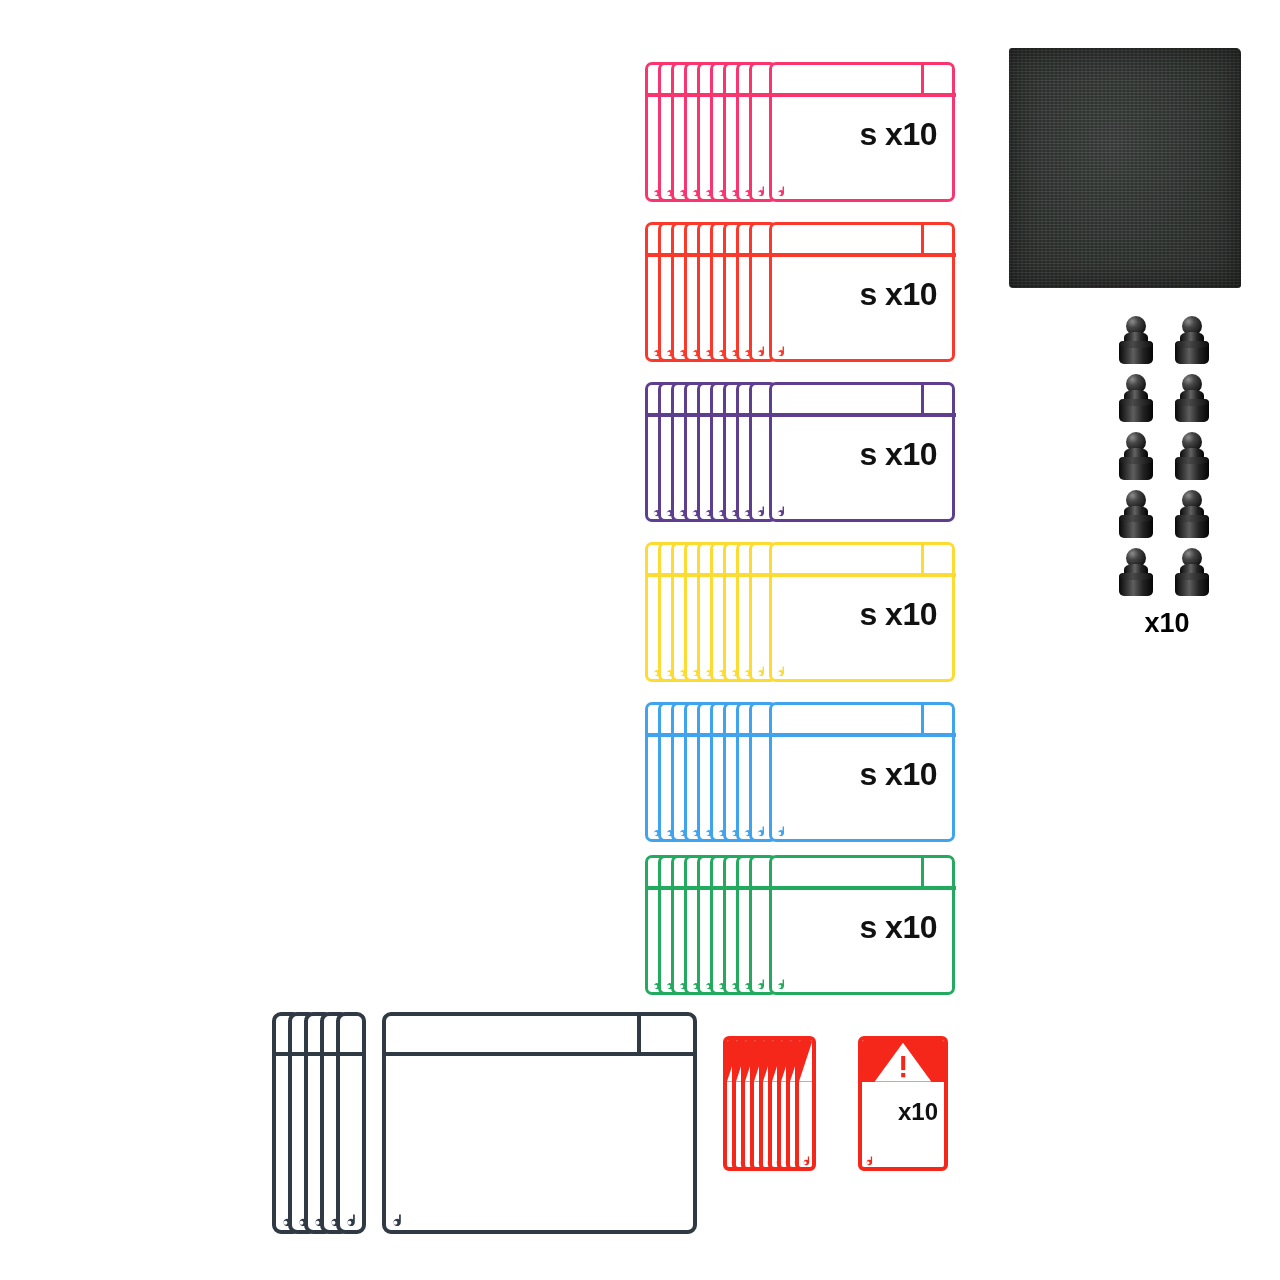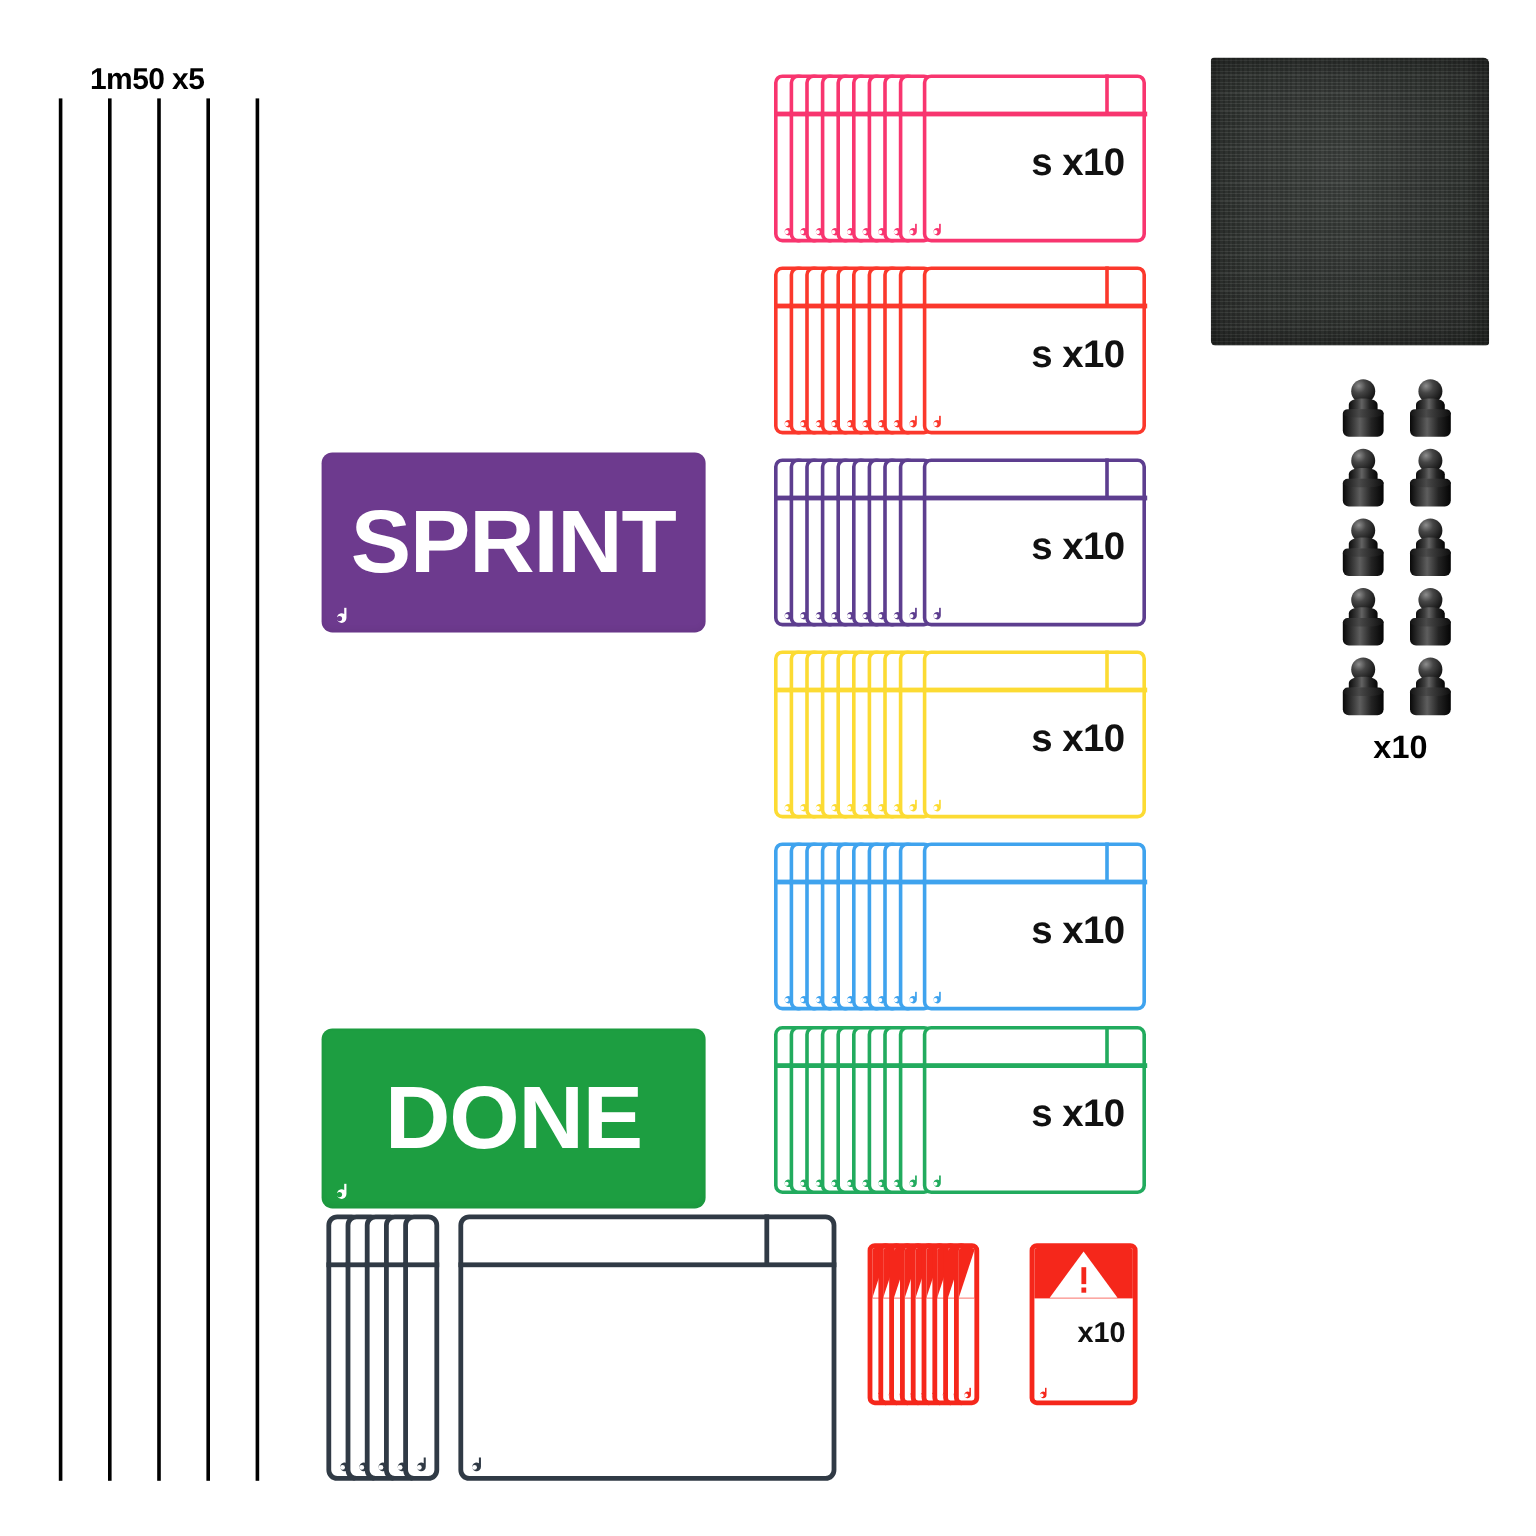--- a/index.html
+++ b/index.html
@@ -281,52 +281,26 @@
   #magnets .qty {
     position: absolute; left: 50%; top: 292px; transform: translateX(-50%);
     font-size: 27px; font-weight: bold; color: #000; white-space: nowrap;
   }
 </style>
 </head>
 <body>
 
 <div id="stage">
 
-  <div id="tape-group">
-    <div class="tape-label">1m50 x5</div>
-    <div class="tape-line" style="left:49px"></div>
-    <div class="tape-line" style="left:90px"></div>
-    <div class="tape-line" style="left:131px"></div>
-    <div class="tape-line" style="left:172px"></div>
-    <div class="tape-line" style="left:213px"></div>
-  </div>
-
-
-
-  <div class="hdr-label" style="top:377px;background:#6d3a8e">
-    <span class="txt">SPRINT</span>
-    <span class="logo">
-      <svg class="brand-glyph" viewBox="0 0 14 15">
-          <path d="M10.6 0.5h2.0v9.2a4.3 4.3 0 1 1-2.0-3.6z" fill="#fff"></path>
-          <circle cx="6.3" cy="10.2" r="2.4" fill="#6d3a8e"></circle>
-        </svg>
-    </span>
-  </div>
-
-
-
-  <div class="hdr-label" style="top:857px;background:#1d9e41">
-    <span class="txt">DONE</span>
-    <span class="logo">
-      <svg class="brand-glyph" viewBox="0 0 14 15">
-          <path d="M10.6 0.5h2.0v9.2a4.3 4.3 0 1 1-2.0-3.6z" fill="#fff"></path>
-          <circle cx="6.3" cy="10.2" r="2.4" fill="#1d9e41"></circle>
-        </svg>
-    </span>
-  </div>
+
+
+
+
+
+
 
   <div class="stack" style="top:62px">
     <div class="card thin" style="left:0px;border-color:#f8356f">
         <div class="headline" style="background:#f8356f"></div>
         <span class="cardlogo">
           <svg class="brand-glyph" viewBox="0 0 14 15">
             <path d="M10.6 0.5h2.0v9.2a4.3 4.3 0 1 1-2.0-3.6z" fill="#f8356f"></path>
             <circle cx="6.3" cy="10.2" r="2.4" fill="#fff"></circle>
           </svg>
         </span>

